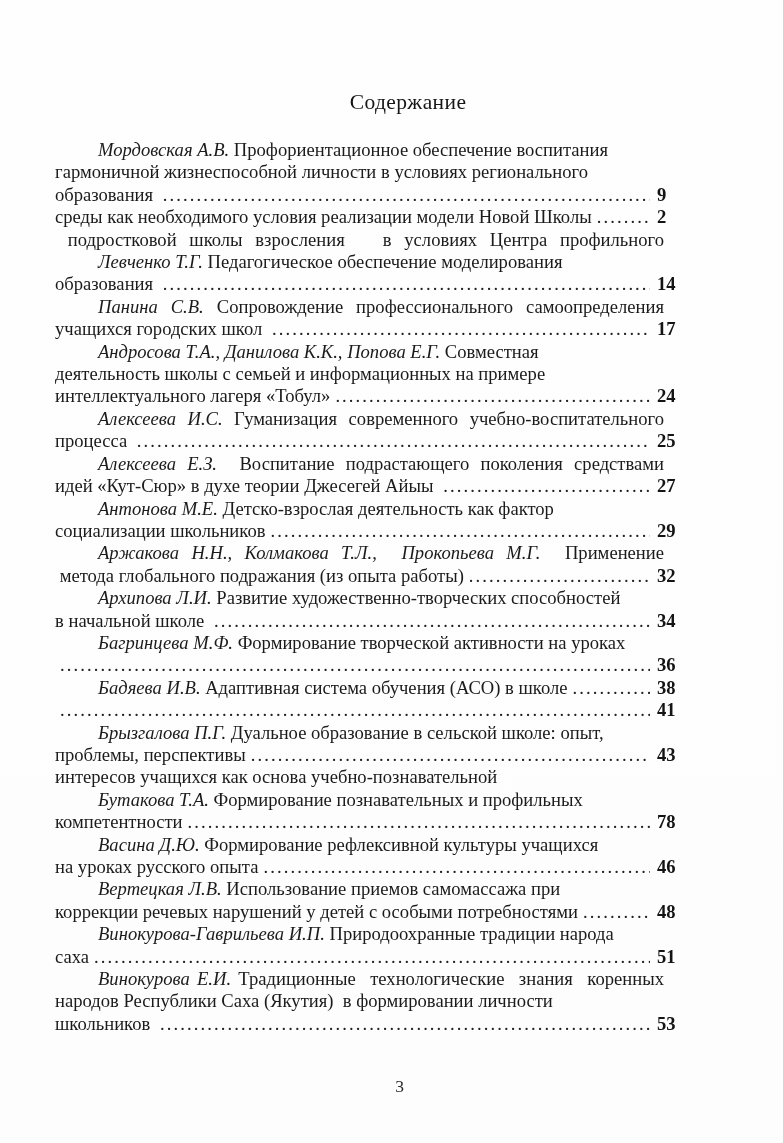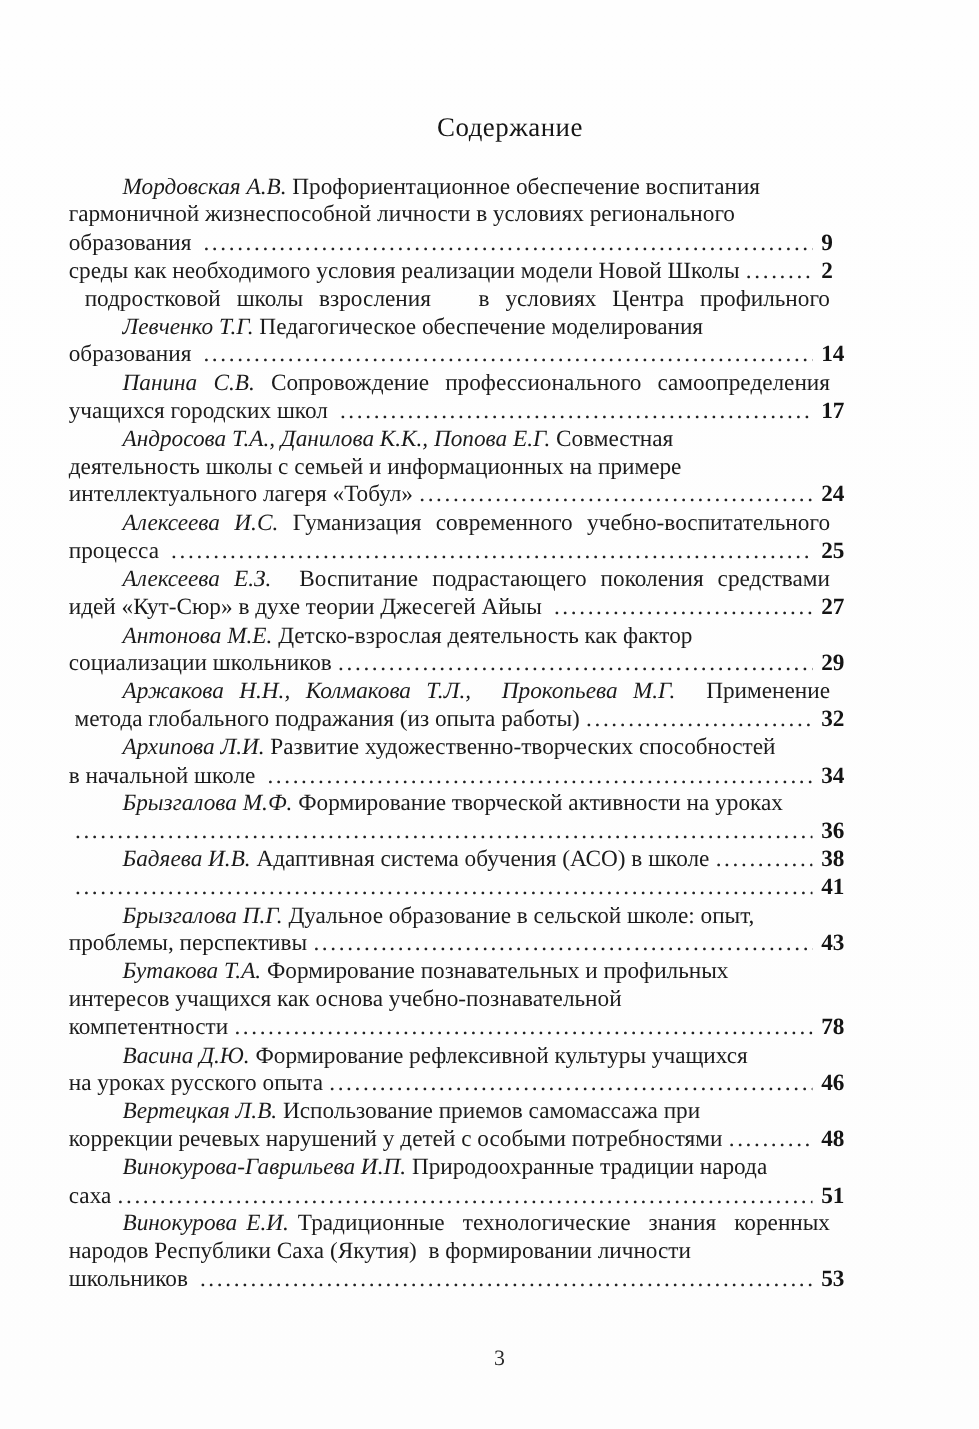--- a/index.html
+++ b/index.html
@@ -116,36 +116,36 @@
       </div>
       <div class="entry">
         <div class="line jline"><span><span class="author">Аржакова Н.Н., Колмакова Т.Л.,  Прокопьева М.Г.</span>  Применение</span></div>
         <div class="line lline"><span class="ltext"> метода глобального подражания (из опыта работы)</span><span class="dots">................................................................................................................................................................</span><span class="pg">32</span></div>
       </div>
       <div class="entry">
         <div class="line"><span><span class="author">Архипова Л.И.</span> Развитие художественно-творческих способностей</span></div>
         <div class="line lline"><span class="ltext">в начальной школе </span><span class="dots">................................................................................................................................................................</span><span class="pg">34</span></div>
       </div>
       <div class="entry">
-        <div class="line"><span><span class="author">Брызгалова М.Ф.</span> Формирование творческой активности на уроках</span></div>
+        <div class="line"><span><span class="author">Багринцева М.Ф.</span> Формирование творческой активности на уроках</span></div>
         <div class="line lline"><span class="dots">................................................................................................................................................................</span><span class="pg">36</span></div>
       </div>
       <div class="entry">
         <div class="line lline"><span class="ltext"><span class="author">Бадяева И.В.</span> Адаптивная система обучения (АСО) в школе</span><span class="dots">................................................................................................................................................................</span><span class="pg">38</span></div>
       </div>
       <div class="entry">
         <div class="line lline"><span class="dots">................................................................................................................................................................</span><span class="pg">41</span></div>
       </div>
       <div class="entry">
         <div class="line"><span><span class="author">Брызгалова П.Г.</span> Дуальное образование в сельской школе: опыт,</span></div>
         <div class="line lline"><span class="ltext">проблемы, перспективы</span><span class="dots">................................................................................................................................................................</span><span class="pg">43</span></div>
       </div>
       <div class="entry">
+        <div class="line"><span>интересов учащихся как основа учебно-познавательной</span></div>
         <div class="line"><span><span class="author">Бутакова Т.А.</span> Формирование познавательных и профильных</span></div>
-        <div class="line"><span>интересов учащихся как основа учебно-познавательной</span></div>
         <div class="line lline"><span class="ltext">компетентности</span><span class="dots">................................................................................................................................................................</span><span class="pg">78</span></div>
       </div>
       <div class="entry">
         <div class="line"><span><span class="author">Васина Д.Ю.</span> Формирование рефлексивной культуры учащихся</span></div>
         <div class="line lline"><span class="ltext">на уроках русского опыта</span><span class="dots">................................................................................................................................................................</span><span class="pg">46</span></div>
       </div>
       <div class="entry">
         <div class="line"><span><span class="author">Вертецкая Л.В.</span> Использование приемов самомассажа при</span></div>
         <div class="line lline"><span class="ltext">коррекции речевых нарушений у детей с особыми потребностями</span><span class="dots">................................................................................................................................................................</span><span class="pg">48</span></div>
       </div>

